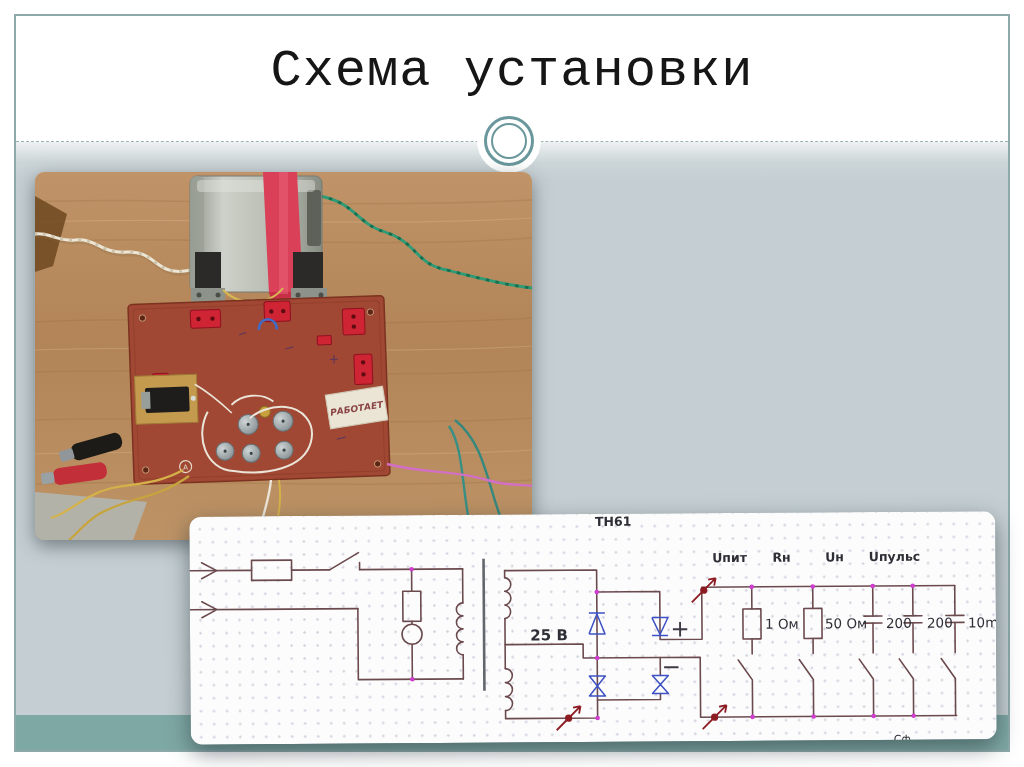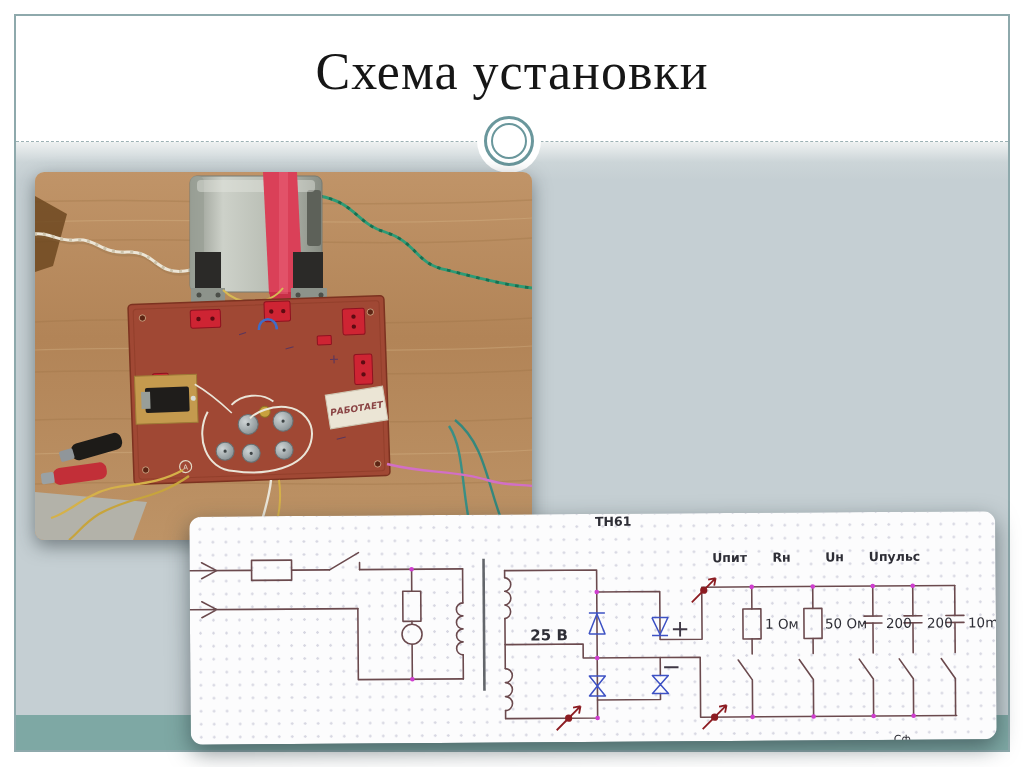--- a/index.html
+++ b/index.html
@@ -1,21 +1,21 @@
 <!DOCTYPE html>
 <html><head>
 <meta charset="utf-8">
 <style>
   html,body{margin:0;padding:0;background:#fff;}
   .stage{position:relative;width:1024px;height:767px;background:#ffffff;overflow:hidden;
          font-family:"Liberation Sans",sans-serif;}
   .slide{position:absolute;left:14px;top:14px;width:996px;height:738px;box-sizing:border-box;
          border:2px solid #8ea9ac;background:#ffffff;}
   .page-title{position:absolute;top:26px;left:0;width:100%;text-align:center;
-         font-family:Liberation Serif, serif;font-size:52px;color:#161616;
+         font-family:Liberation Mono, monospace;font-size:52px;color:#161616;
          letter-spacing:1px;}
   .divider{position:absolute;top:125px;left:0;width:100%;height:0;border-top:1px dashed #9cb1b4;}
   .body-bg{position:absolute;top:126px;left:0;width:100%;height:573px;
          background:linear-gradient(180deg,#eef1f1 0px,#ccd5d8 20px,#c5cfd3 38px);}
   .band{position:absolute;top:699px;left:0;width:100%;height:35px;background:#7ea8a4;}
   .halo{position:absolute;left:461px;top:93px;width:64px;height:64px;border-radius:50%;background:#fff;}
   .ring-outer{position:absolute;left:468px;top:100px;width:50px;height:50px;border-radius:50%;
          border:3px solid #6a979c;background:#fff;box-sizing:border-box;}
   .ring-inner{position:absolute;left:475px;top:107px;width:36px;height:36px;border-radius:50%;
          border:2px solid #6a979c;box-sizing:border-box;}

